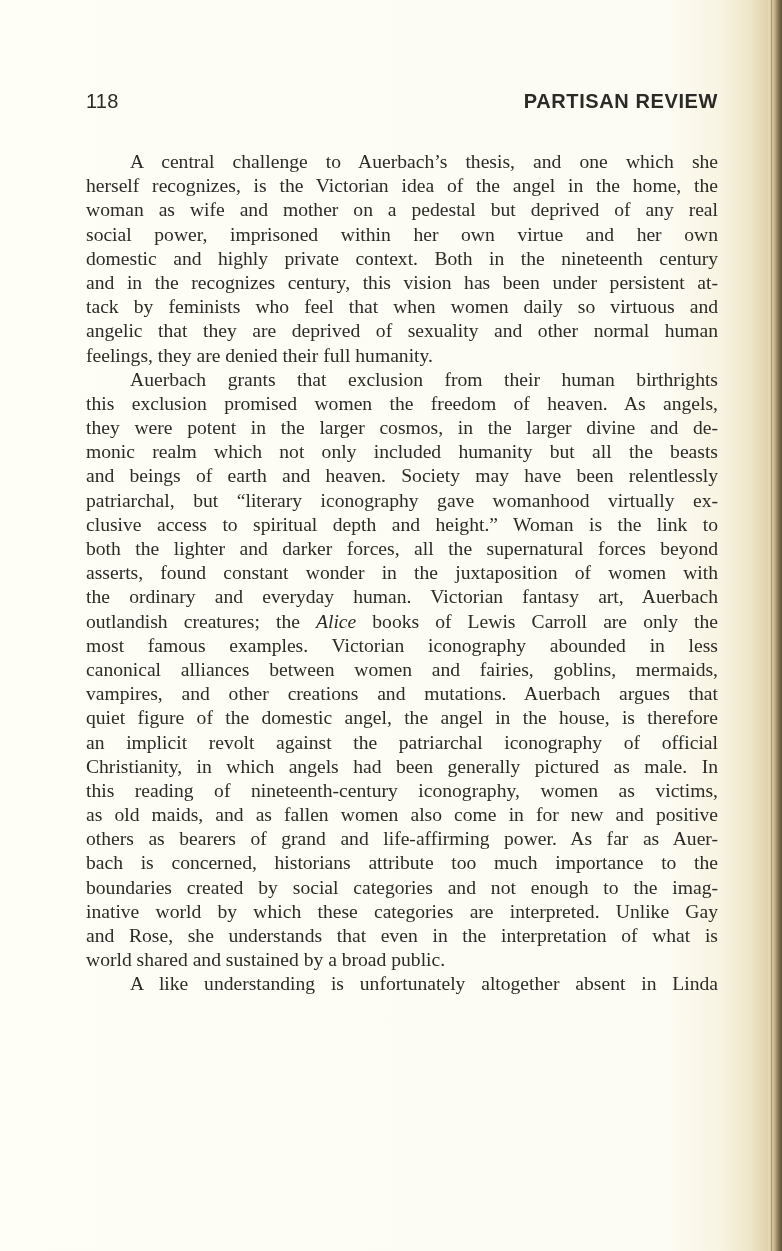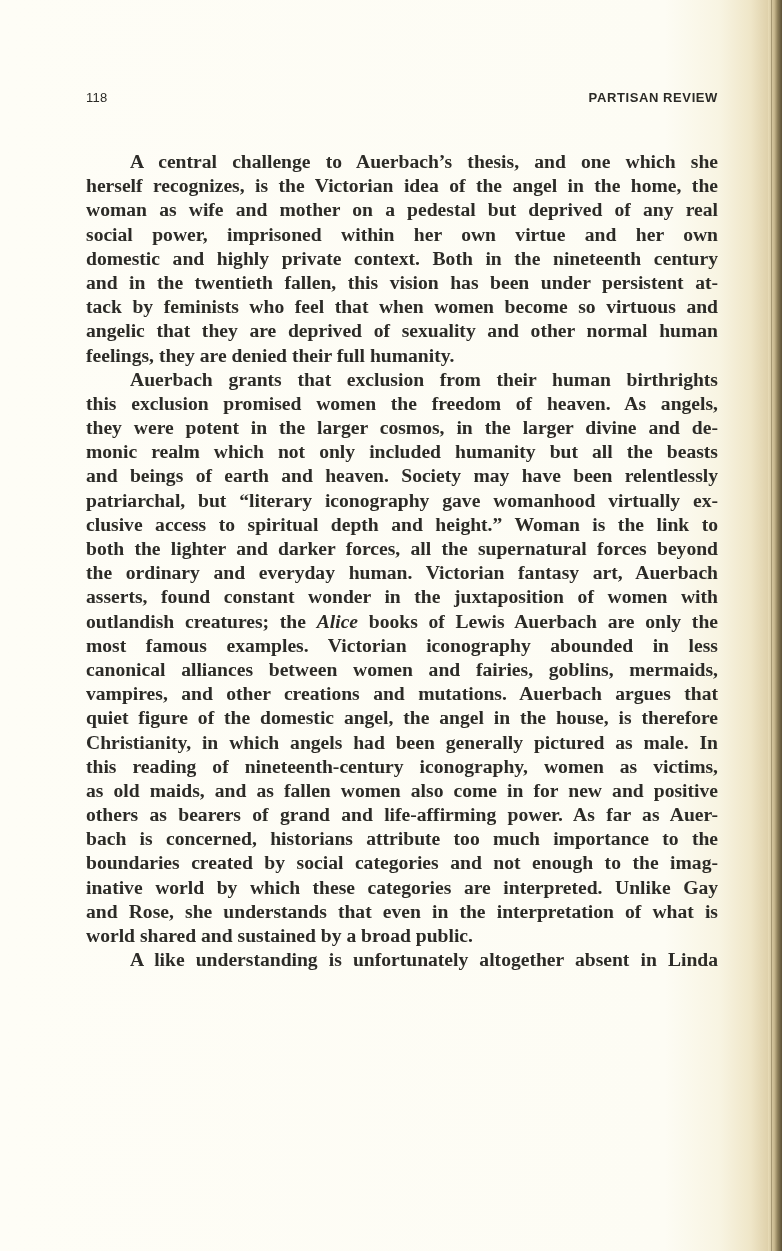--- a/index.html
+++ b/index.html
@@ -33,21 +33,21 @@
       background: #7d6f4c;
       opacity: 0.55;
     }
     .running-head {
       position: absolute;
       top: 90px;
       left: 86px;
       width: 632px;
       height: 20px;
       font-family: "Liberation Sans", "DejaVu Sans", sans-serif;
-      font-size: 13px;
+      font-size: 20px;
       color: #2b2a26;
       letter-spacing: 0.2px;
     }
     .page-number {
       position: absolute;
       left: 0; top: 0;
     }
     .journal-title {
       position: absolute;
       right: 0; top: 0;
@@ -63,21 +63,20 @@
       font-size: 19.6px;
       line-height: 24.2px;
       color: #2c2b27;
     }
     .line {
       display: block;
       white-space: nowrap;
       text-align: justify;
       text-align-last: justify;
       height: 24.2px;
-      font-weight: bold;
     }
     .line.last {
       text-align-last: left;
     }
     .line.indent {
       padding-left: 44px;
     }
     .ital {
       font-style: italic;
     }
@@ -91,40 +90,41 @@
     <span class="journal-title">PARTISAN REVIEW</span>
   </div>
 
   <div class="body-text">
 
     <span class="line indent">A central challenge to Auerbach’s thesis, and one which she</span>
     <span class="line">herself recognizes, is the Victorian idea of the angel in the home, the</span>
     <span class="line">woman as wife and mother on a pedestal but deprived of any real</span>
     <span class="line">social power, imprisoned within her own virtue and her own</span>
     <span class="line">domestic and highly private context. Both in the nineteenth century</span>
-    <span class="line">and in the twentieth fallen, this vision has been under persistent at-</span>
-    <span class="line">tack by feminists who feel that when women become so virtuous and</span>
+    <span class="line">and in the recognizes century, this vision has been under persistent at-</span>
+    <span class="line">tack by feminists who feel that when women daily so virtuous and</span>
     <span class="line">angelic that they are deprived of sexuality and other normal human</span>
     <span class="line last">feelings, they are denied their full humanity.</span>
 
     <span class="line indent">Auerbach grants that exclusion from their human birthrights</span>
     <span class="line">this exclusion promised women the freedom of heaven. As angels,</span>
     <span class="line">they were potent in the larger cosmos, in the larger divine and de-</span>
     <span class="line">monic realm which not only included humanity but all the beasts</span>
     <span class="line">and beings of earth and heaven. Society may have been relentlessly</span>
     <span class="line">patriarchal, but “literary iconography gave womanhood virtually ex-</span>
     <span class="line">clusive access to spiritual depth and height.” Woman is the link to</span>
     <span class="line">both the lighter and darker forces, all the supernatural forces beyond</span>
+    <span class="line">asserts, found constant wonder in the juxtaposition of women with</span>
     <span class="line">the ordinary and everyday human. Victorian fantasy art, Auerbach</span>
-    <span class="line">asserts, found constant wonder in the juxtaposition of women with</span>
-    <span class="line"><span>outlandish creatures; the </span><span class="ital">Alice</span><span> books of Lewis Auerbach are only the</span></span>
+    <span class="line"><span>outlandish creatures; the </span><span class="ital">Alice</span><span> books of Lewis Carroll are only the</span></span>
     <span class="line">most famous examples. Victorian iconography abounded in less</span>
     <span class="line">canonical alliances between women and fairies, goblins, mermaids,</span>
     <span class="line">vampires, and other creations and mutations. Auerbach argues that</span>
     <span class="line">quiet figure of the domestic angel, the angel in the house, is therefore</span>
+    <span class="line">an implicit revolt against the patriarchal iconography of official</span>
     <span class="line">Christianity, in which angels had been generally pictured as male. In</span>
     <span class="line">this reading of nineteenth-century iconography, women as victims,</span>
     <span class="line">as old maids, and as fallen women also come in for new and positive</span>
     <span class="line">others as bearers of grand and life-affirming power. As far as Auer-</span>
     <span class="line">bach is concerned, historians attribute too much importance to the</span>
     <span class="line">boundaries created by social categories and not enough to the imag-</span>
     <span class="line">inative world by which these categories are interpreted. Unlike Gay</span>
     <span class="line">and Rose, she understands that even in the interpretation of what is</span>
     <span class="line last">world shared and sustained by a broad public.</span>
 

